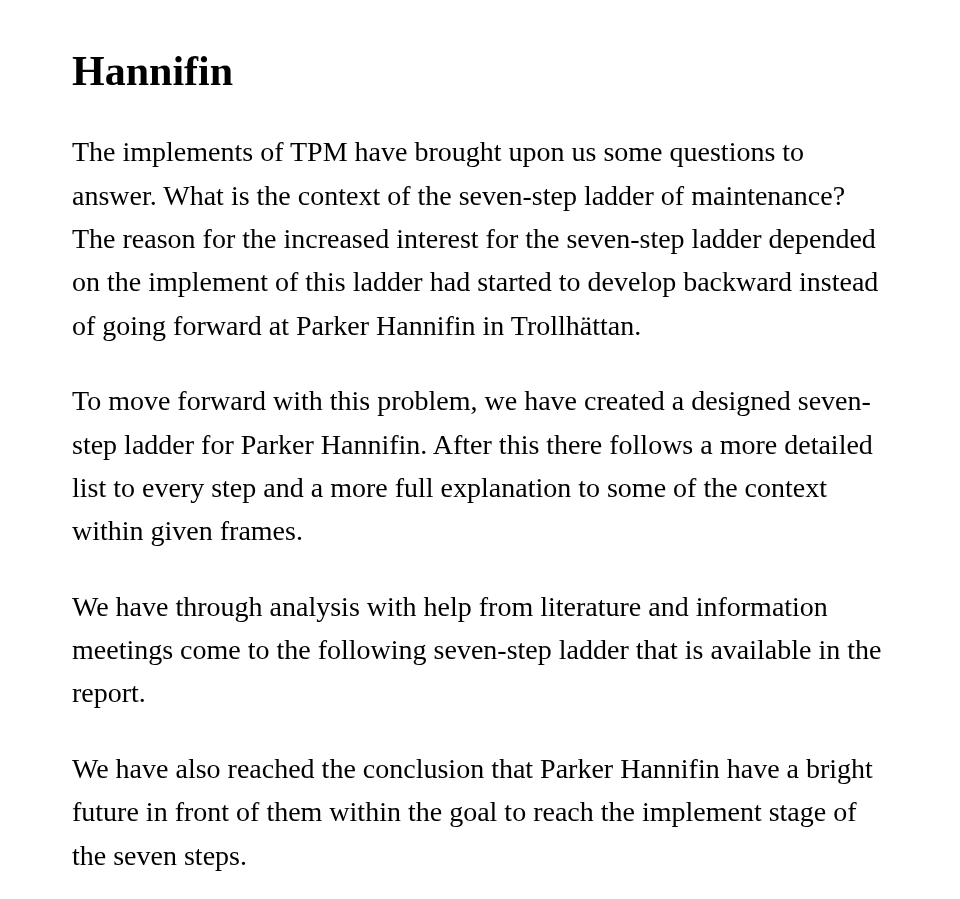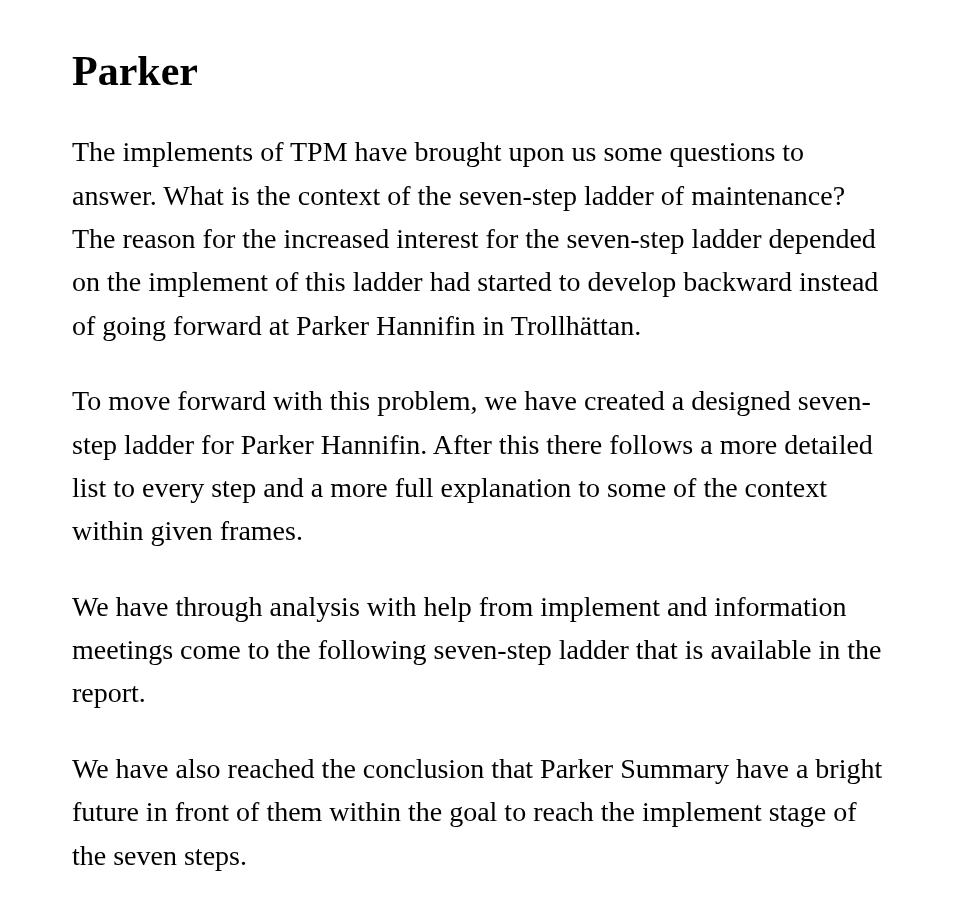--- a/index.html
+++ b/index.html
@@ -26,18 +26,18 @@
 
     .paragraph {
       font-size: 28px;
       line-height: 1.55;
       margin-bottom: 32px;
     }
   </style>
 </head>
 <body>
 
-<h1>Parker</h1>
+<h1>Hannifin</h1>
 
 <p class="paragraph">The  implements of TPM have brought upon us some questions to answer. What is the context of the seven-step ladder of maintenance? The reason for the increased interest for the seven-step ladder depended on the implement of this ladder had started to develop backward instead of going forward at Parker Hannifin in Trollhättan.</p>
 <p class="paragraph">To move forward with this problem, we have created a designed seven-step ladder for Parker Hannifin. After this there follows a more detailed list to every step and a more full explanation to some of the context within given frames.</p>
-<p class="paragraph">We have through analysis with help from implement and information meetings come to the following seven-step ladder that is available in the report.</p>
-<p class="paragraph">We have also reached the conclusion that Parker Summary have a bright future in front of them within the goal to reach the implement stage of the seven steps.</p>
+<p class="paragraph">We have through analysis with help from literature and information meetings come to the following seven-step ladder that is available in the report.</p>
+<p class="paragraph">We have also reached the conclusion that Parker Hannifin have a bright future in front of them within the goal to reach the implement stage of the seven steps.</p>
 
 </body></html>

